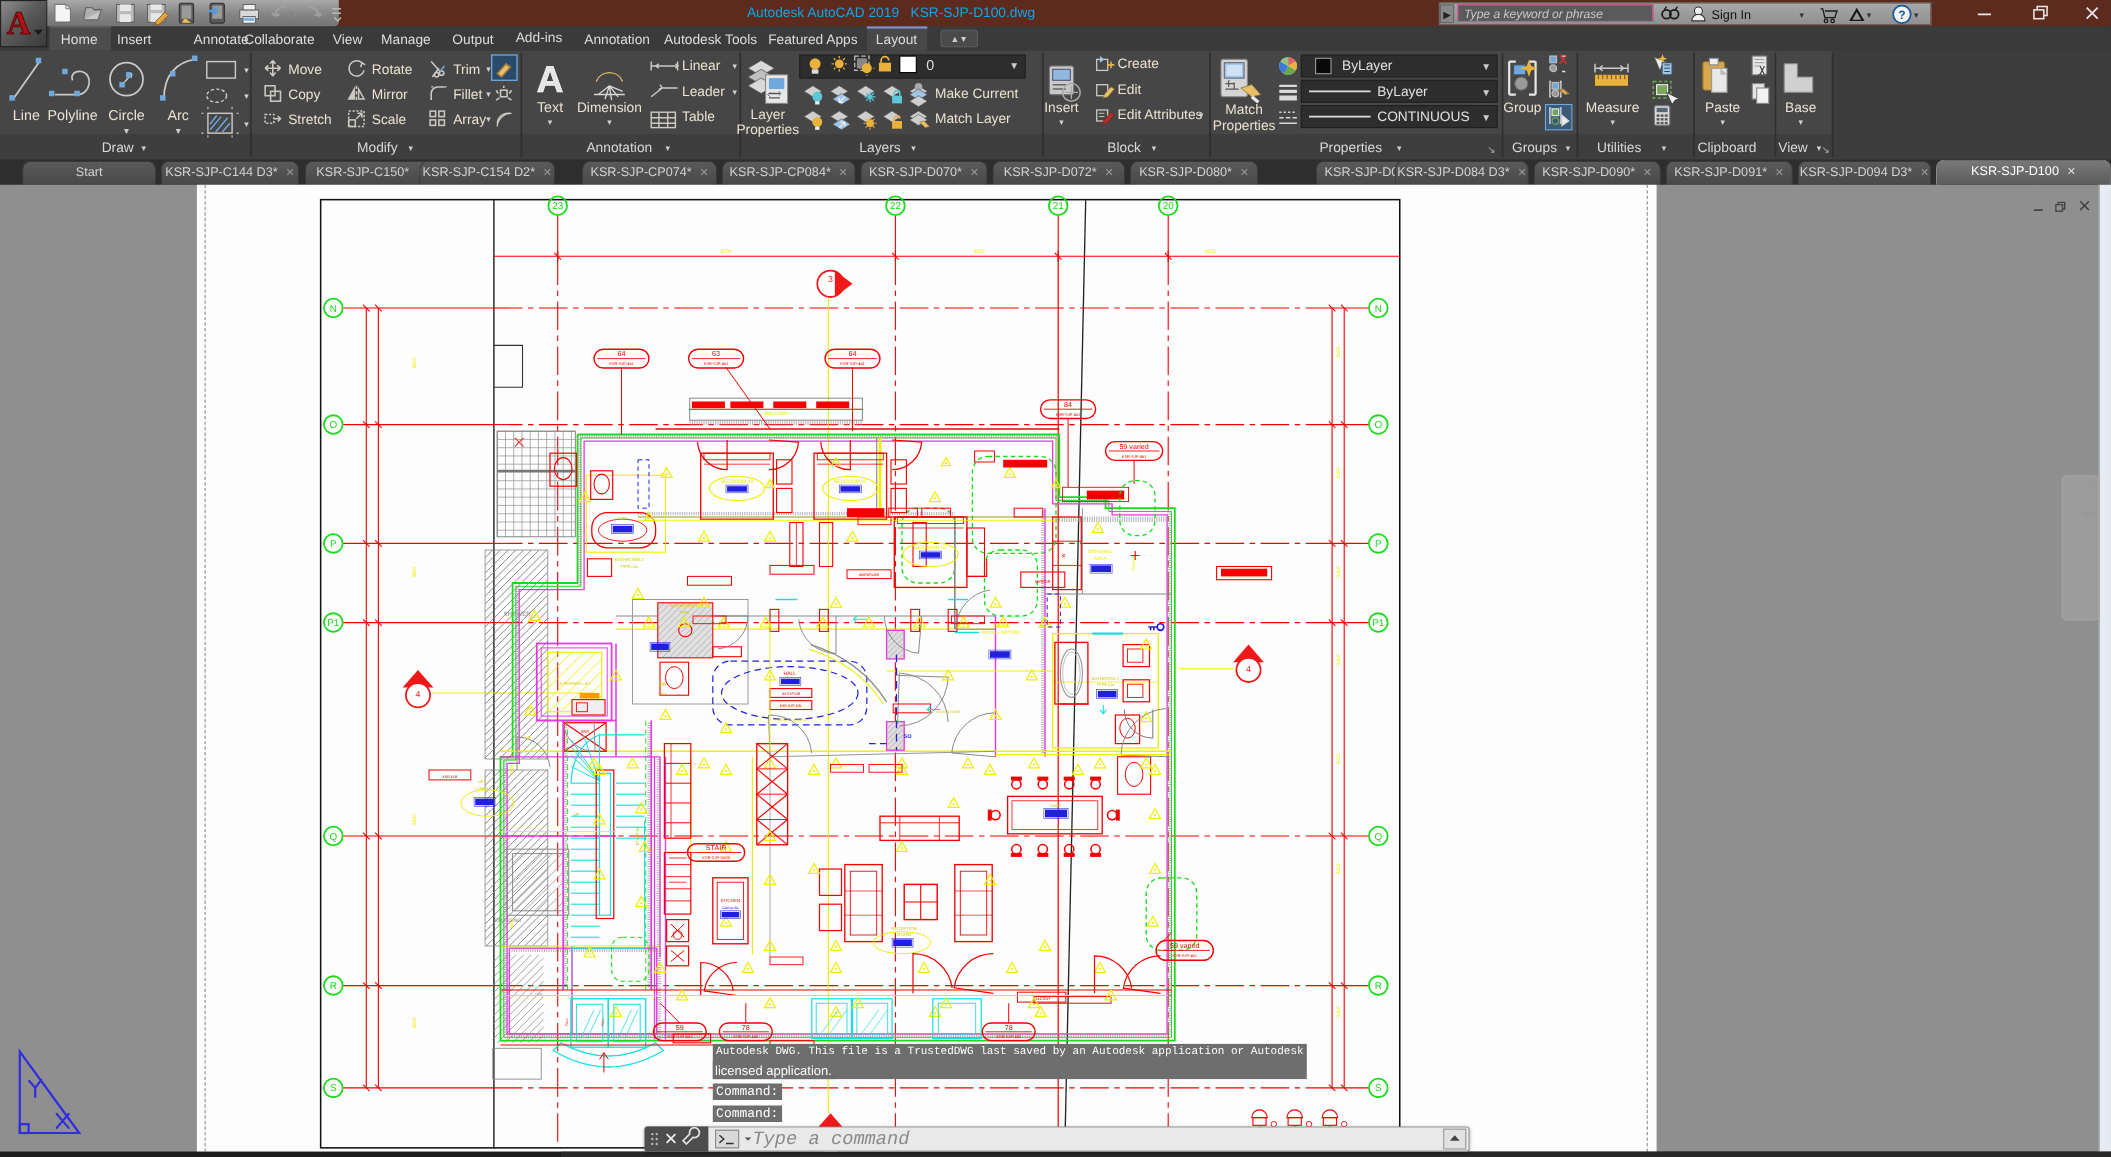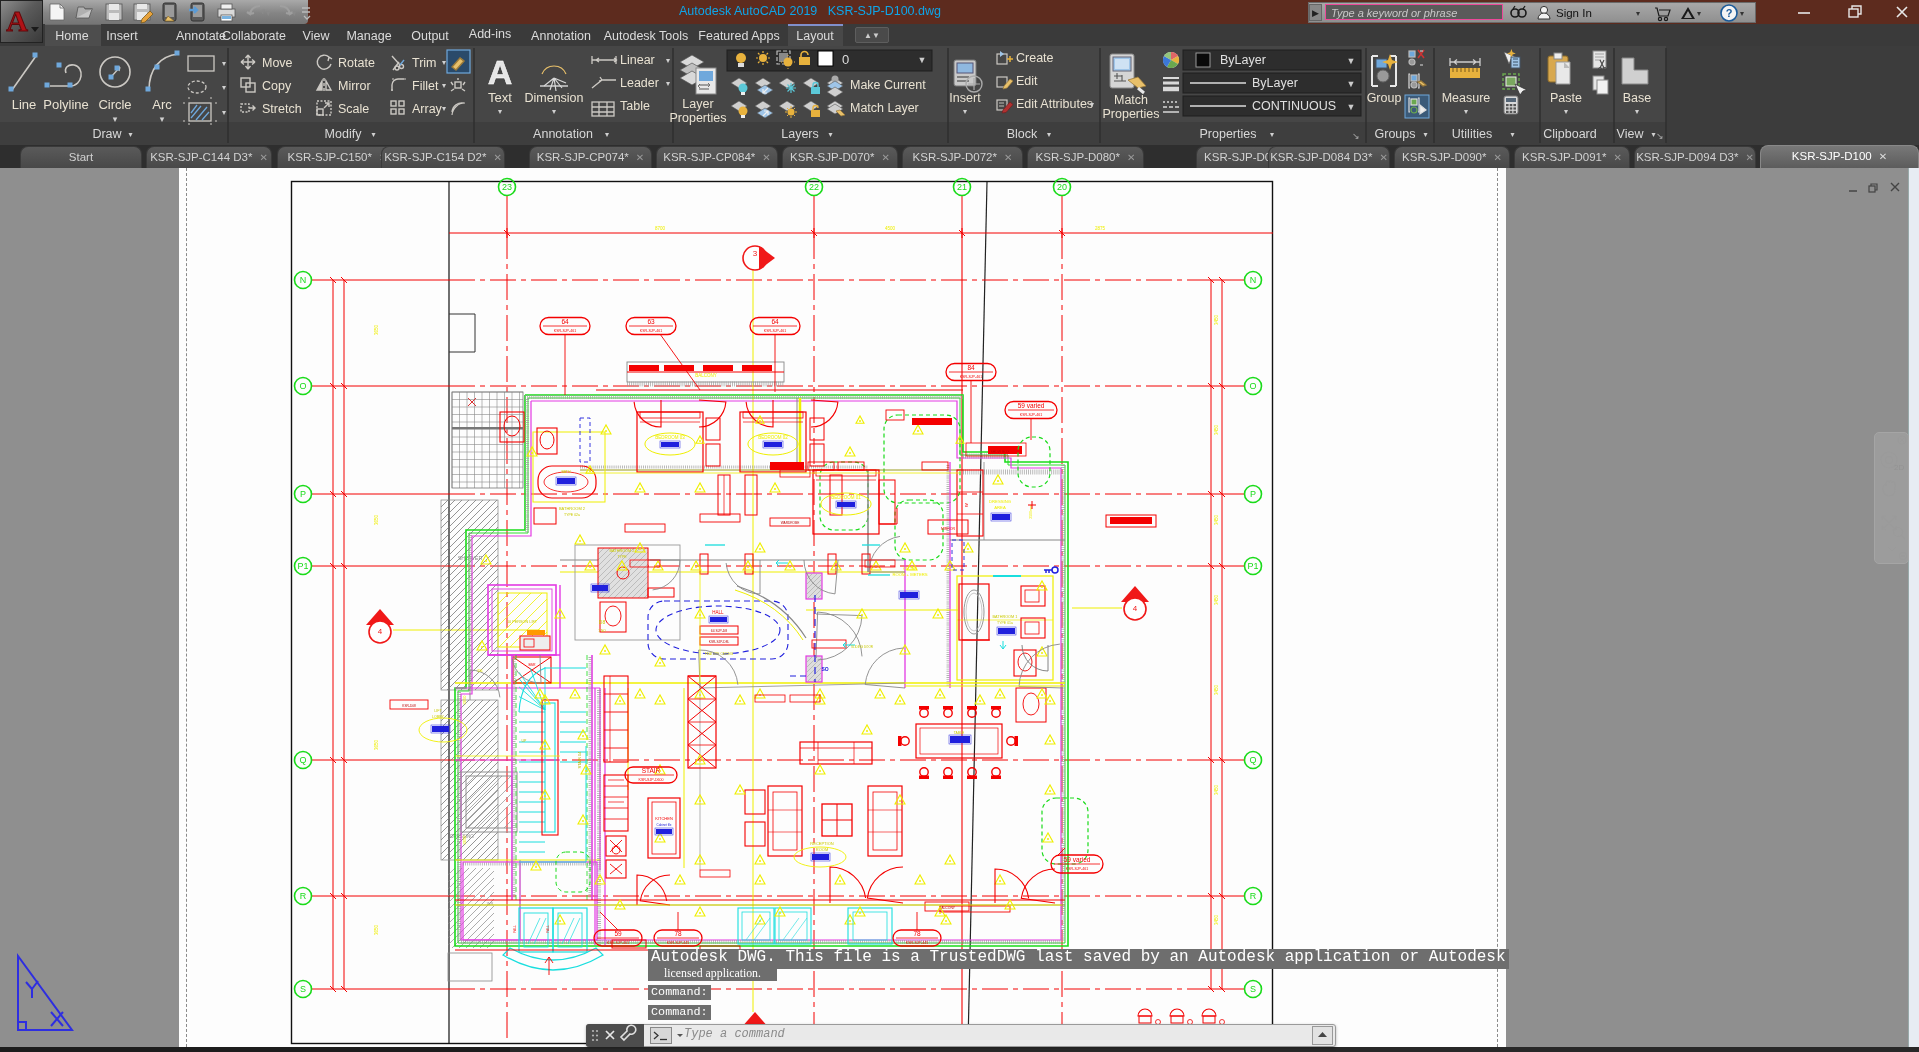--- a/index.html
+++ b/index.html
@@ -1399,22 +1399,22 @@
 <path d="M9,56 c0,-3 2,-4 3,-2 l0,-3 c0,-2.5 3,-2.5 3,0 l0,-1 c0-2 3,-2 3,0 l0,1 c0,-1.5 3,-1.5 3,0 l0,6 c0,4 -1,7 -6,7 c-4,0 -5,-2 -6,-5 z"></path>
 <path d="M8,84 l14,14 m0,-14 l-14,14 m0,-14 l4,0 m-4,0 l0,4 m14,10 l-4,0 m4,0 l0,-4 m-14,0 l0,4 m0,-4 l4,4 m10,-14 l-4,0 m4,0 l0,4"></path>
 <circle cx="24" cy="100" r="4.5"></circle>
       <path d="M27,103 l4,4"></path>
 <path d="M14,115 l4,4 4,-4" stroke-width="1"></path>
 <circle cx="29" cy="124" r="3.5"></circle>
       <path d="M27,124 h4"></path>
 </g>
   </svg>
 
-<div style="position:absolute;left:648px;top:949px;height:20px;background:#6e6e6e;color:#fff;font-family:'Liberation Mono',monospace;font-size:16px;line-height:16px;padding:0 3px;white-space:nowrap;">Autodesk DWG.  This file is a TrustedDWG last saved by an Autodesk application or Autodesk</div>
-<div style="position:absolute;left:648px;top:965px;height:16px;background:#6e6e6e;color:#fff;font-family:Liberation Serif, serif;font-size:11.8px;line-height:16px;padding:0 16px;white-space:nowrap;">licensed application.</div>
+<div style="position:absolute;left:648px;top:949px;height:32px;background:#6e6e6e;color:#fff;font-family:'Liberation Mono',monospace;font-size:10px;line-height:16px;padding:0 3px;white-space:nowrap;">Autodesk DWG.  This file is a TrustedDWG last saved by an Autodesk application or Autodesk</div>
+<div style="position:absolute;left:648px;top:965px;height:16px;background:#6e6e6e;color:#fff;font-family:Liberation Sans, sans-serif;font-size:11.8px;line-height:16px;padding:0 2px;white-space:nowrap;">licensed application.</div>
 <div style="position:absolute;left:648px;top:985px;height:15px;background:#6e6e6e;color:#fff;font-family:'Liberation Mono',monospace;font-size:11.8px;line-height:15px;padding:0 3px;">Command:</div>
 <div style="position:absolute;left:648px;top:1005px;height:15px;background:#6e6e6e;color:#fff;font-family:'Liberation Mono',monospace;font-size:11.8px;line-height:15px;padding:0 3px;">Command:</div>
 <div style="position:absolute;left:586px;top:1024px;width:750px;height:23px;background:#e9e9e9;border:1px solid #9a9a9a;border-radius:3px;box-shadow:0 1px 3px rgba(0,0,0,0.3);"></div>
 <div style="position:absolute;left:586px;top:1024px;width:58px;height:23px;background:#4d4d4d;border-radius:3px 0 0 3px;"></div>
 <svg style="position:absolute;left:586px;top:1024px" width="120" height="23">
 <g fill="#b5b5b5">
       <circle cx="7" cy="7" r="1.1"></circle>
       <circle cx="11" cy="7" r="1.1"></circle>
       <circle cx="7" cy="11.5" r="1.1"></circle>
       <circle cx="11" cy="11.5" r="1.1"></circle>
@@ -1423,17 +1423,17 @@
     </g>
 <path d="M20,7 l8,8 m0,-8 l-8,8" stroke="#e8e8e8" stroke-width="1.7"></path>
 <path d="M38,16 l6,-6 a4.5,4.5 0 1 0 -3,-3 l-6,6 z" fill="none" stroke="#e0e0e0" stroke-width="1.6"></path>
 </svg>
 <div style="position:absolute;left:650px;top:1027px;width:22px;height:17px;background:#d8d8d8;border:1px solid #888;"></div>
 <svg style="position:absolute;left:650px;top:1027px" width="40" height="17">
     <path d="M4,5 l4,3.5 -4,3.5" stroke="#333" stroke-width="1.3" fill="none"></path>
     <path d="M10,12.5 h7" stroke="#333" stroke-width="1.3"></path>
     <path d="M27,7 l3,3 3,-3" fill="#555" stroke="none"></path>
   </svg>
-<div style="position:absolute;left:684px;top:1027px;color:#8a8a8a;font-size:12px;font-style:italic;font-family:'Liberation Mono',monospace;">Type a command</div>
+<div style="position:absolute;left:684px;top:1027px;color:#8a8a8a;font-size:17px;font-style:italic;font-family:'Liberation Mono',monospace;">Type a command</div>
 <div style="position:absolute;left:1312px;top:1026px;width:21px;height:19px;background:#e2e2e2;border:1px solid #999;"></div>
 <svg style="position:absolute;left:1312px;top:1026px" width="21" height="19">
     <path d="M6,11 l4.5,-5 4.5,5 z" fill="#444"></path>
   </svg>
 
 </body></html>

